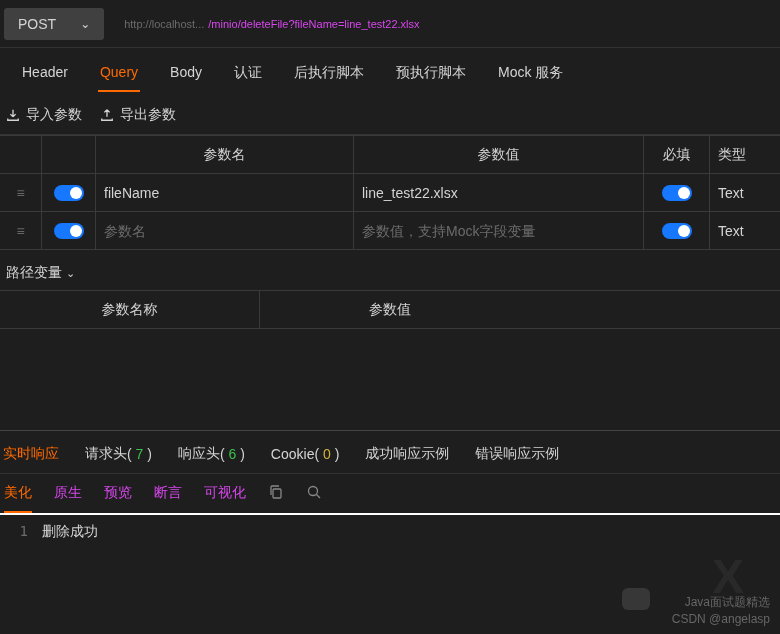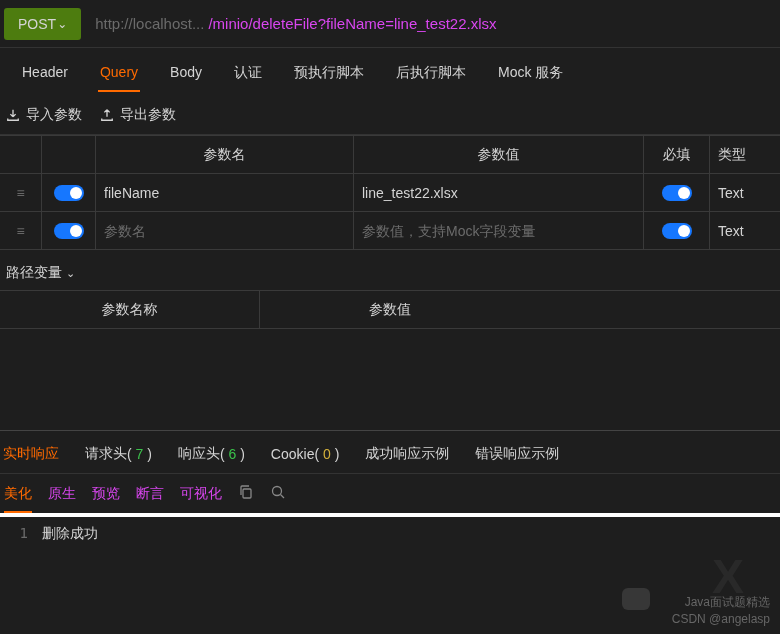--- a/index.html
+++ b/index.html
@@ -1,20 +1,20 @@
 <!DOCTYPE html>
 <html><head>
 <meta charset="utf-8">
 <style>
 *{box-sizing:border-box;margin:0;padding:0;}
 body{width:780px;height:634px;background:#1e1e1e;color:#d4d4d4;font-family:-apple-system,"Segoe UI",Arial,sans-serif;font-size:14px;overflow:hidden;position:relative;}
 .top-bar{display:flex;align-items:center;height:48px;padding:0 4px;border-bottom:1px solid #333;}
-.method-select{display:flex;align-items:center;gap:1px;background:#4d7c0f;color:#d4d4d4;padding:8px 14px;border-radius:3px;margin-right:14px;cursor:pointer;}
+.method-select{display:flex;align-items:center;gap:24px;background:#404040;color:#d4d4d4;padding:8px 14px;border-radius:3px;margin-right:20px;cursor:pointer;}
 .chevron{font-size:12px;}
-.url-area{display:flex;align-items:flex-start;flex:1;font-size:15px;}
+.url-area{display:flex;align-items:flex-start;flex:1;font-size:11px;}
 .url-dim{color:#6b6b6b;margin-right:4px;}
 .url-bright{color:#d946ef;}
 .tabs-row{display:flex;gap:28px;padding:16px 4px 0 20px;border-bottom:0;}
 .tab{padding:0 2px 10px 2px;color:#d4d4d4;cursor:pointer;}
 .tab.active{color:#ff6a00;border-bottom:2px solid #ff6a00;}
 .io-row{display:flex;gap:18px;padding:14px 6px 10px 6px;border-bottom:1px solid #333;}
 .io-btn{display:flex;align-items:center;gap:6px;color:#d4d4d4;cursor:pointer;}
 .io-btn svg{width:14px;height:14px;}
 .table{border-top:1px solid #3a3a3a;}
 .tr{display:flex;align-items:center;height:38px;border-bottom:1px solid #3a3a3a;}
@@ -34,21 +34,21 @@
 .table2{border-top:1px solid #3a3a3a;}
 .tr2{display:flex;height:38px;border-bottom:1px solid #3a3a3a;text-align:center;}
 .c2a{flex:0 0 260px;display:flex;justify-content:center;align-items:center;border-right:1px solid #3a3a3a;}
 .c2b{flex:0 0 260px;display:flex;justify-content:center;align-items:center;}
 .response-panel{position:absolute;top:430px;left:0;right:0;bottom:0;background:#1e1e1e;border-top:1px solid #444;}
 .resp-tabs{display:flex;gap:26px;padding:14px 4px 10px 3px;border-bottom:1px solid #333;}
 .rtab{color:#d4d4d4;cursor:pointer;display:flex;align-items:center;}
 .rtab.active{color:#ff6a00;}
 .count-g{color:#3bc24b;}
 .count-y{color:#d4b13b;}
-.view-tabs{display:flex;gap:16px;align-items:center;padding:10px 4px;border-bottom:4px solid #ffffff;}
+.view-tabs{display:flex;gap:22px;padding:10px 4px;border-bottom:2px solid #ffffff;}
 .vtab{color:#d946ef;cursor:pointer;}
 .vtab.active{color:#ff6a00;position:relative;}
 .vtab.active::after{content:"";position:absolute;left:0;right:0;bottom:-10px;height:2px;background:#ff6a00;}
 .icon-btn{color:#888;cursor:pointer;}
 .code-area{display:flex;padding:8px 0;}
 .lineno{width:42px;text-align:right;color:#6b6b6b;padding-right:14px;font-family:monospace;}
 .codeline{color:#d4d4d4;font-family:monospace;}
 .watermark{position:absolute;right:10px;bottom:6px;text-align:right;color:#666;font-size:12px;line-height:1.4;}
 .wm-logo{position:absolute;right:40px;bottom:30px;color:#3a3a3a;font-size:48px;font-weight:bold;letter-spacing:-4px;opacity:0.4;pointer-events:none;}
 .wm-chat{position:absolute;right:130px;bottom:24px;width:28px;height:22px;border-radius:6px;background:#3a3a3a;opacity:0.9;}
@@ -68,22 +68,22 @@
     <span class="url-dim">http://localhost...</span>
     <span class="url-bright">/minio/deleteFile?fileName=line_test22.xlsx</span>
   </div>
 </div>
 
 <div class="tabs-row">
   <div class="tab">Header</div>
   <div class="tab active">Query</div>
   <div class="tab">Body</div>
   <div class="tab">认证</div>
+  <div class="tab">后执行脚本</div>
   <div class="tab">预执行脚本</div>
-  <div class="tab">后执行脚本</div>
   <div class="tab">Mock 服务</div>
 </div>
 
 <div class="io-row">
   <div class="io-btn">
     <svg viewBox="0 0 16 16" fill="none" stroke="#d4d4d4" stroke-width="1.5">
         <path d="M8 2v8m0 0l3-3m-3 3L5 7M2 12v2h12v-2"></path>
       </svg>
     <span>导入参数</span>
   </div>

